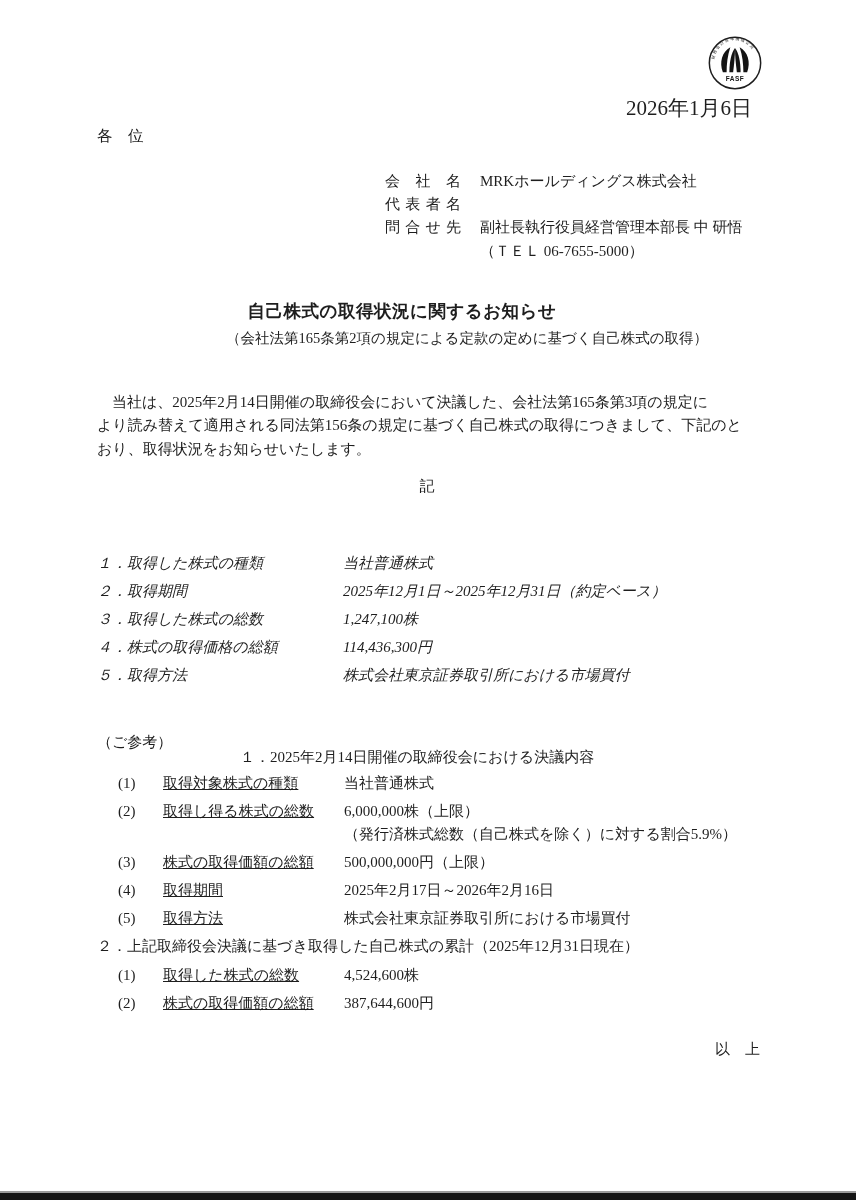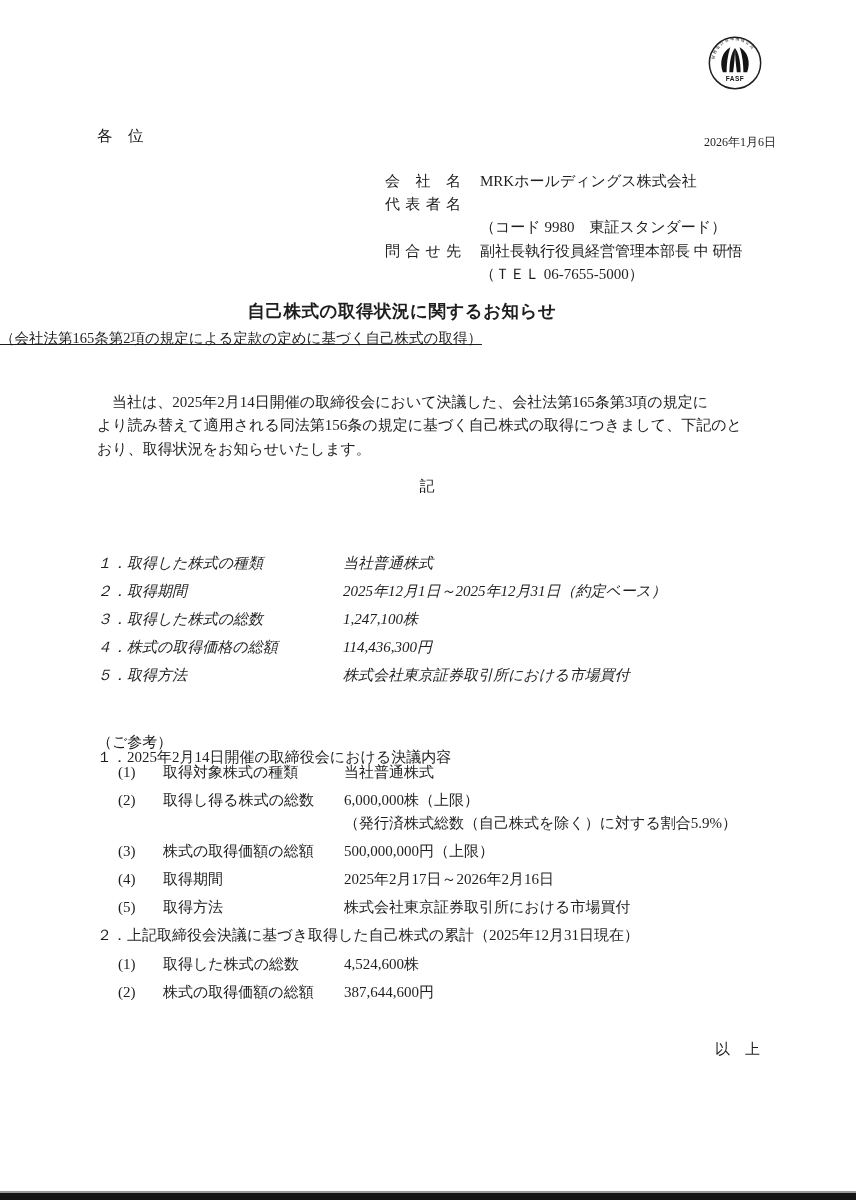--- a/index.html
+++ b/index.html
@@ -1,40 +1,40 @@
 <!DOCTYPE html>
 <html><head>
 <meta charset="utf-8">
 <style>
   html,body{margin:0;padding:0;background:#ffffff;}
   .page{
     position:relative;width:856px;height:1200px;background:#ffffff;overflow:hidden;
     font-family:"Liberation Serif","DejaVu Serif",serif;color:#1e1e1e;font-size:15px;
   }
   .logo{position:absolute;left:707px;top:35px;width:56px;height:56px;}
-  .date{position:absolute;top:94px;right:80px;font-size:12px;white-space:nowrap;margin-top:40px;}
+  .date{position:absolute;top:94px;right:104px;font-size:21px;white-space:nowrap;}
   .recipient{position:absolute;left:97px;top:126px;font-size:15.5px;white-space:nowrap;}
   .company{position:absolute;left:385px;top:170px;}
   .co-row{display:flex;line-height:23.2px;white-space:nowrap;}
   .co-label{display:inline-block;width:76px;text-align:justify;text-align-last:justify;margin-right:19px;flex:none;}
   .title{position:absolute;left:0;top:299px;width:804px;text-align:center;font-weight:bold;font-size:17.5px;letter-spacing:0.5px;white-space:nowrap;}
-  .subtitle{position:absolute;left:0;top:329px;width:708px;text-align:left;font-size:14.5px;white-space:nowrap;text-decoration:underline;}
+  .subtitle{position:absolute;left:0;top:329px;width:708px;text-align:right;font-size:14.5px;white-space:nowrap;}
   .paragraph{position:absolute;left:97px;top:391px;width:670px;}
   .para-line{line-height:23.3px;white-space:nowrap;}
   .record{position:absolute;left:0;top:477px;width:856px;text-align:center;letter-spacing:2px;}
   .status{position:absolute;left:97px;top:556px;font-style:italic;}
   .row1{display:flex;line-height:15px;margin-bottom:13px;white-space:nowrap;}
   .row1 .head{width:246px;flex:none;}
   .ref{position:absolute;left:97px;top:735px;}
   .ref-heading{line-height:15px;white-space:nowrap;}
-  .ref-title{line-height:15px;white-space:nowrap;}
+  .ref-title{line-height:15px;margin-bottom:11px;white-space:nowrap;text-align:center;}
   .ref-title2{line-height:15px;margin-top:13px;margin-bottom:14px;white-space:nowrap;}
   .row2{display:flex;line-height:15px;margin-bottom:13px;white-space:nowrap;padding-left:21px;}
   .sub-no{width:45px;flex:none;}
-  .sub-label{width:181px;flex:none;}
+  .sub-label{width:181px;flex:none;text-decoration:underline;}
   .val2{margin-top:8px;text-align:center;}
   .closing{position:absolute;top:1040px;right:96px;white-space:nowrap;}
   .bottom-edge{position:absolute;left:0;bottom:0;width:856px;height:7px;background:#141414;border-top:2px solid #9a9a9a;}
 </style>
 </head>
 <body>
 
 <div class="page">
 
   <div class="logo">
@@ -58,24 +58,20 @@
 
   <div class="recipient">各　位</div>
 
   <div class="company">
     <div class="co-row">
       <span class="co-label">会社名</span>
       <span class="co-value">MRKホールディングス株式会社</span>
     </div>
     <div class="co-row">
       <span class="co-label">代表者名</span>
-    </div>
-    <div class="co-row">
-      <span class="co-label"></span>
-      <span class="co-value">（コード 9980　東証スタンダード）</span>
     </div>
     <div class="co-row">
       <span class="co-label">問合せ先</span>
       <span class="co-value">副社長執行役員経営管理本部長 中 研悟</span>
     </div>
     <div class="co-row">
       <span class="co-label"></span>
       <span class="co-value">（ＴＥＬ 06-7655-5000）</span>
     </div>
   </div>

